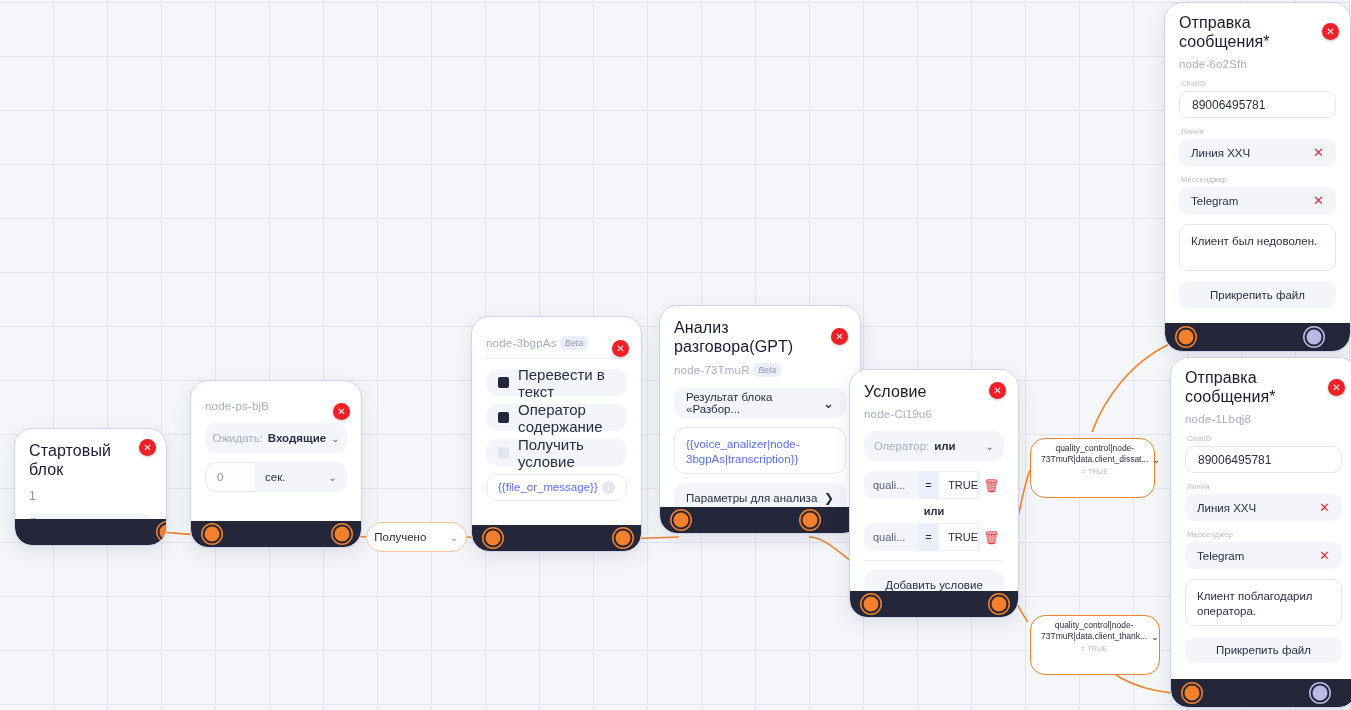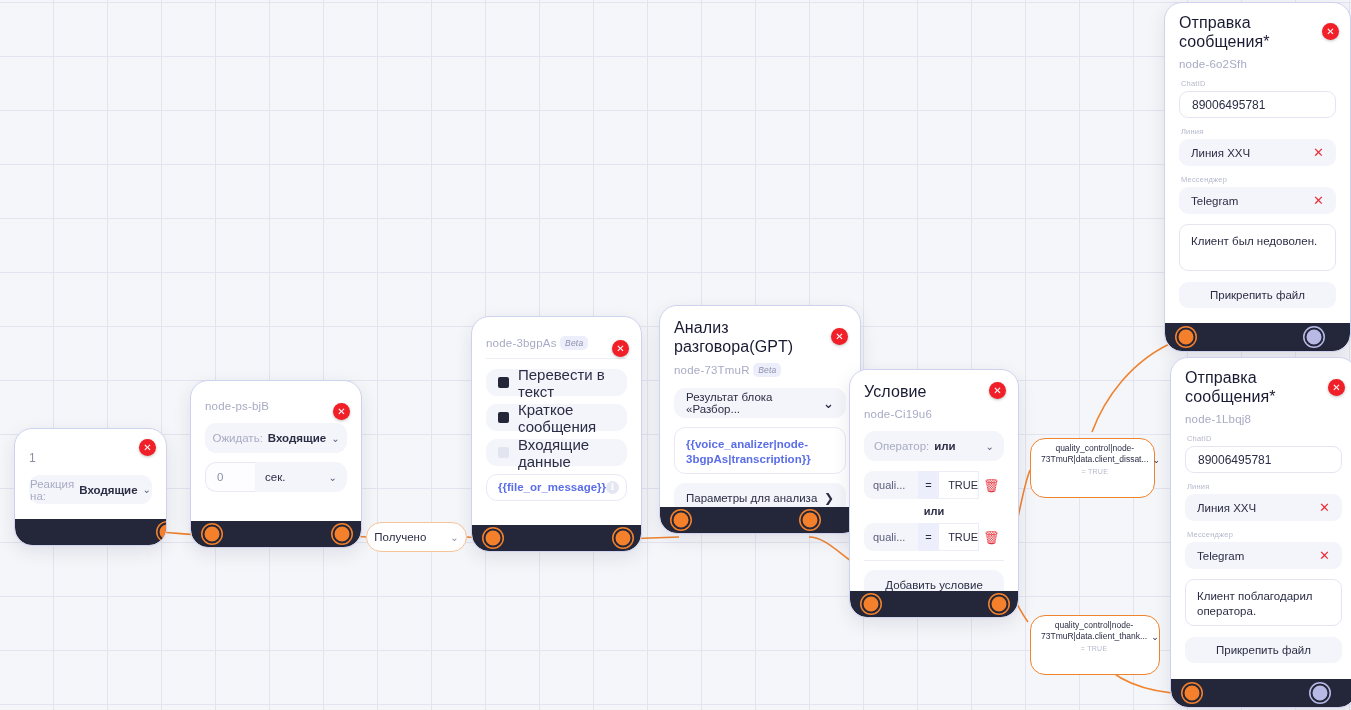--- a/index.html
+++ b/index.html
@@ -88,21 +88,21 @@
   .check-row{
     background:#f4f5fa;border-radius:11px;height:27px;
     display:flex;align-items:center;padding:0 12px;
     font-size:15px;color:#2b2d45;margin-bottom:8px;box-sizing:border-box;}
   .cbox{width:11px;height:11px;border-radius:2px;background:#242739;margin-right:9px;flex:0 0 auto;}
   .cbox.off{background:#e2e4f0;}
 
   .tmpl-box{
     border:1px solid #e8e9f4;border-radius:11px;background:#fff;
     padding:9px 11px;font-size:11.5px;color:#5b6ee8;
-    display:flex;align-items:flex-start;line-height:15px;box-sizing:border-box;font-weight:bold;}
+    display:flex;align-items:flex-start;line-height:15px;box-sizing:border-box;}
   .info-dot{
     width:13px;height:13px;border-radius:50%;background:#e4e6f1;color:#fff;
     font-size:9px;line-height:13px;text-align:center;margin-left:auto;flex:0 0 auto;
     font-family:"DejaVu Serif",serif;}
 
   .sel-wide{
     background:#f4f5fa;border-radius:11px;height:30px;
     display:flex;align-items:center;padding:0 12px;
     font-size:11.5px;color:#2b2d45;box-sizing:border-box;}
   .btn-row{
@@ -182,20 +182,21 @@
     <path d="M998,574 C1012,574 1018,500 1030,470"></path>
     <path d="M1092,432 C1104,400 1130,360 1178,340"></path>
 
     <path d="M998,574 C1010,586 1016,606 1028,622"></path>
     <path d="M1096,656 C1112,678 1140,692 1186,694"></path>
   </g>
 </svg>
 
 <div class="node" style="left:14px;top:428px;width:153px;height:118px;">
   <div class="node-body">
+    <div class="node-title">Стартовый блок</div>
     <div style="font-size:12px;color:#8b8ea8;margin-top:10px;">1</div>
     <div class="field sel" style="margin-top:10px;height:29px;">
       <span class="lbl-muted">Реакция на:</span>
       <span class="val-bold">Входящие</span>
       <span class="chev">⌄</span>
     </div>
   </div>
   <div class="close-btn" style="right:10px;top:10px;">✕</div>
   <div class="node-foot">
     <div class="port" style="left:152px;"></div>
@@ -236,25 +237,25 @@
       <span>node-3bgpAs</span>
       <span class="beta">Beta</span>
     </div>
     <div class="hr" style="margin:8px 0 10px 0;"></div>
     <div class="check-row">
       <span class="cbox"></span>
       <span>Перевести в текст</span>
     </div>
     <div class="check-row">
       <span class="cbox"></span>
-      <span>Краткое сообщения</span>
+      <span>Оператор содержание</span>
     </div>
     <div class="check-row">
       <span class="cbox off"></span>
-      <span>Входящие данные</span>
+      <span>Получить условие</span>
     </div>
     <div class="tmpl-box" style="height:27px;align-items:center;">
       <span>{{file_or_message}}</span>
       <span class="info-dot">i</span>
     </div>
   </div>
   <div class="close-btn" style="right:12px;top:23px;">✕</div>
   <div class="node-foot">
     <div class="port" style="left:21px;"></div>
     <div class="port" style="left:151px;"></div>

